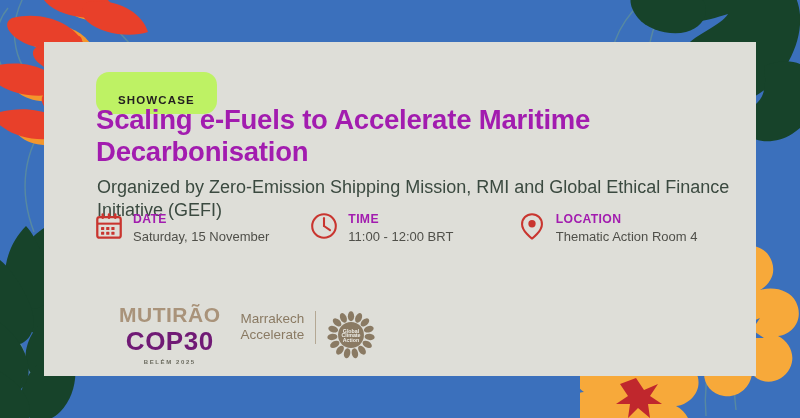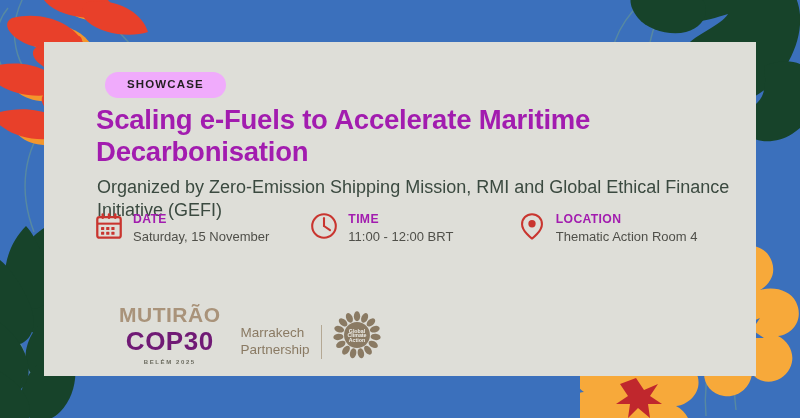--- a/index.html
+++ b/index.html
@@ -35,28 +35,28 @@
     left: 44px;
     top: 42px;
     width: 712px;
     height: 334px;
     background: #dedeD8;
     z-index: 5;
   }
 
   #badge {
     position: absolute;
-    left: 61px;
+    left: 52px;
     top: 30px;
-    background: #f0abfc;
+    background: #bef264;
     color: #231f20;
     font-size: 11.5px;
     font-weight: bold;
     letter-spacing: 1.15px;
-    padding: 7px 22px 7px 22px;
+    padding: 23px 22px 7px 22px;
     border-radius: 13px;
     line-height: 1;
   }
 
   #title {
     position: absolute;
     left: 52px;
     top: 62px;
     width: 600px;
     color: #a21caf;
@@ -143,21 +143,21 @@
   }
   #cop-belem {
     font-size: 6px;
     font-weight: bold;
     letter-spacing: 1.6px;
     color: #6b6b5f;
     margin-top: 5px;
   }
   #mp-logo {
     display: flex;
-    align-items: flex-end;
+    align-items: flex-start;
     gap: 11px;
   }
   #mp-words {
     font-size: 13.5px;
     color: #8a7a63;
     line-height: 1.25;
     text-align: left;
     padding-right: 11px;
     border-right: 1px solid #b4a894;
   }
@@ -299,21 +299,21 @@
 
       <div id="cop-logo">
         <div id="cop-mutirao">MUTIRÃO</div>
         <div id="cop-cop30">COP30</div>
         <div id="cop-belem">BELÉM 2025</div>
       </div>
 
       <div id="mp-logo">
         <div id="mp-words">
           <div>Marrakech</div>
-          <div>Partnership</div>
+          <div>Accelerate</div>
         </div>
         <svg id="gca-emblem" viewBox="0 0 100 100">
           <g fill="#8a7a63">
             <g id="petals">
               <ellipse cx="50" cy="11" rx="6.6" ry="10.5"></ellipse>
               <ellipse cx="50" cy="11" rx="6.6" ry="10.5" transform="rotate(24 50 50)"></ellipse>
               <ellipse cx="50" cy="11" rx="6.6" ry="10.5" transform="rotate(48 50 50)"></ellipse>
               <ellipse cx="50" cy="11" rx="6.6" ry="10.5" transform="rotate(72 50 50)"></ellipse>
               <ellipse cx="50" cy="11" rx="6.6" ry="10.5" transform="rotate(96 50 50)"></ellipse>
               <ellipse cx="50" cy="11" rx="6.6" ry="10.5" transform="rotate(120 50 50)"></ellipse>

